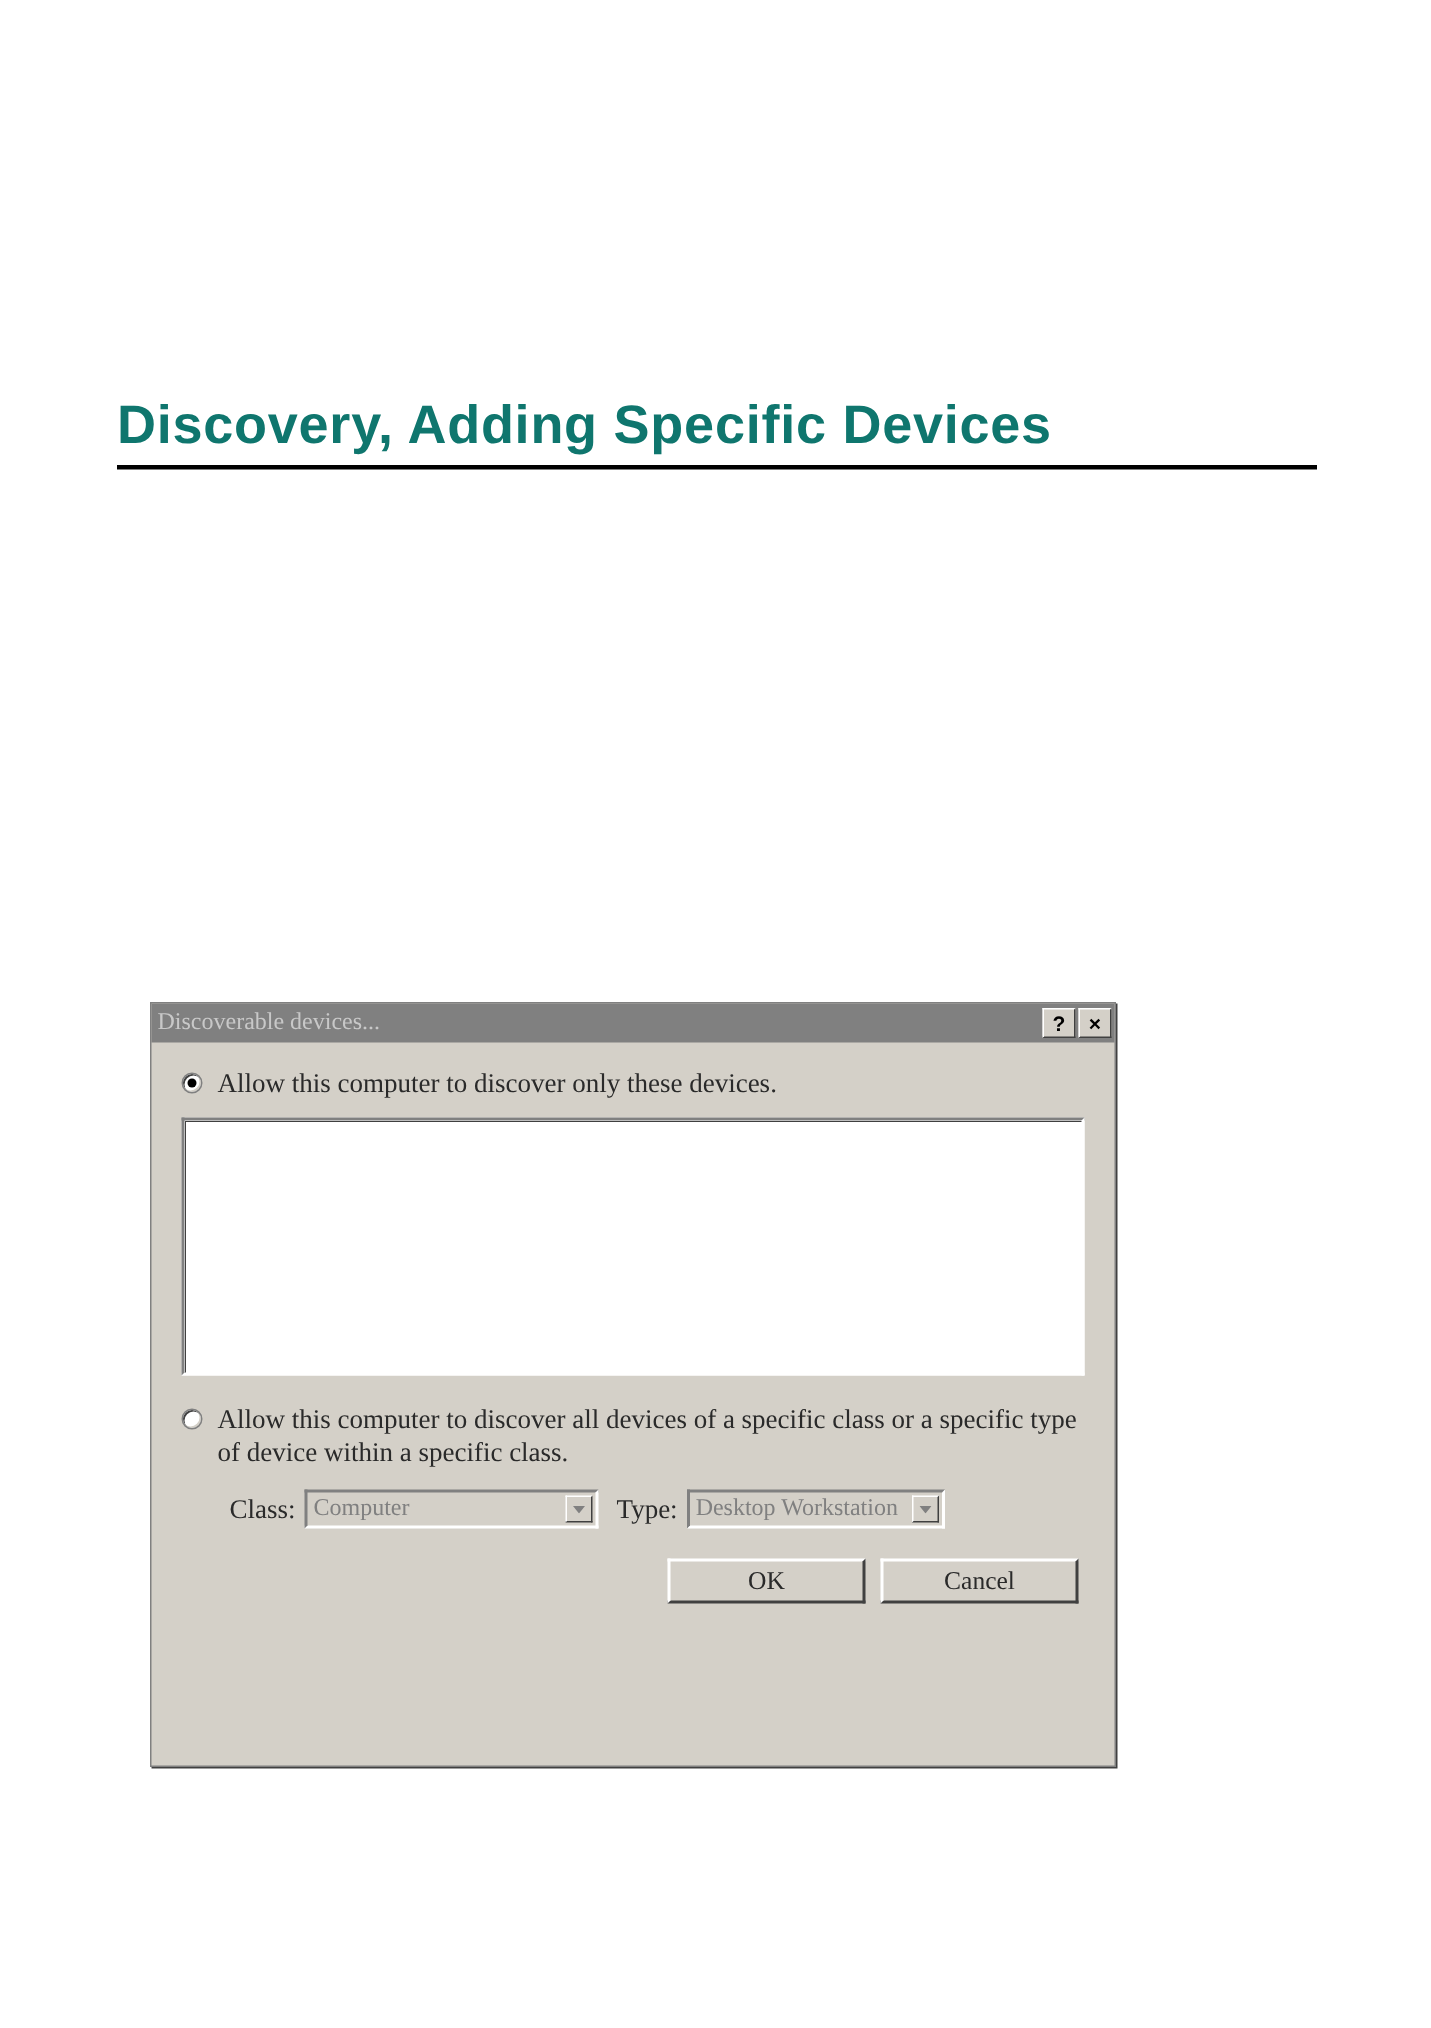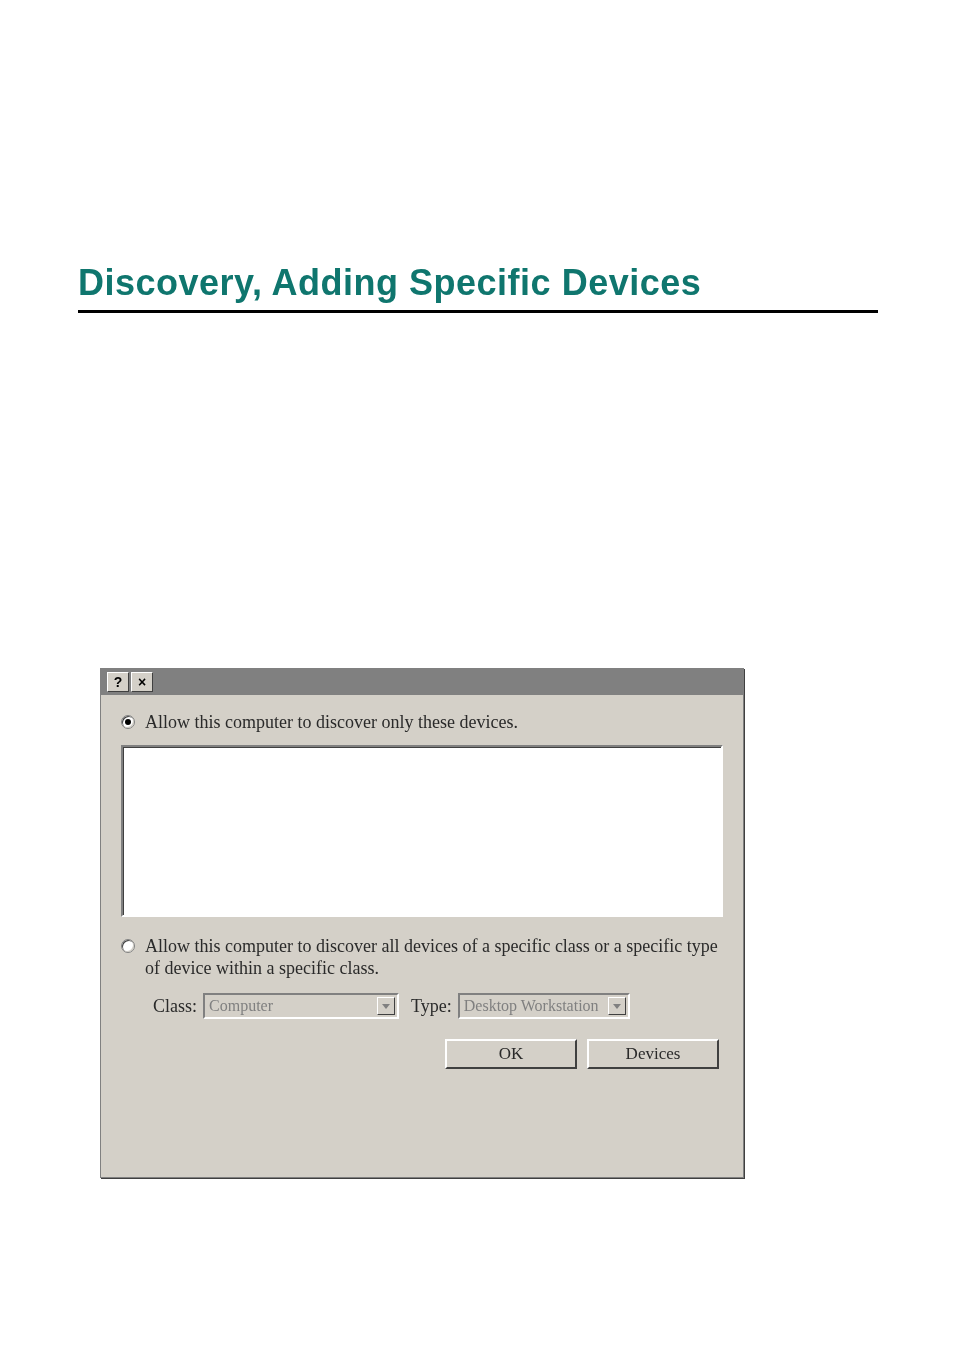--- a/index.html
+++ b/index.html
@@ -204,20 +204,21 @@
     }
   </style>
 </head>
 <body>
 
 <h1 class="page-heading">Discovery, Adding Specific Devices</h1>
 <div class="heading-rule"></div>
 
 <div class="dialog">
   <div class="titlebar">
+    <span class="titlebar-title">Discoverable devices...</span>
     <div class="titlebar-buttons">
       <div class="titlebar-btn">
         <span>?</span>
       </div>
       <div class="titlebar-btn">
         <span>×</span>
       </div>
     </div>
   </div>
 
@@ -256,17 +257,17 @@
             </svg>
         </div>
       </div>
     </div>
 
     <div class="button-row">
       <div class="btn">
         <span>OK</span>
       </div>
       <div class="btn">
-        <span>Devices</span>
+        <span>Cancel</span>
       </div>
     </div>
   </div>
 </div>
 
 </body></html>

